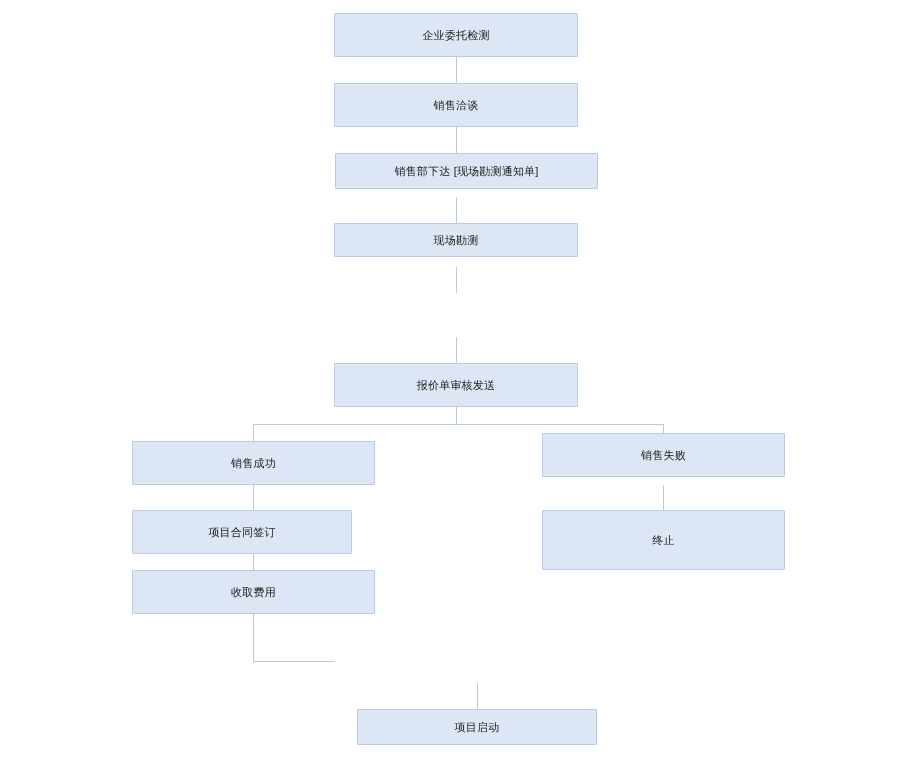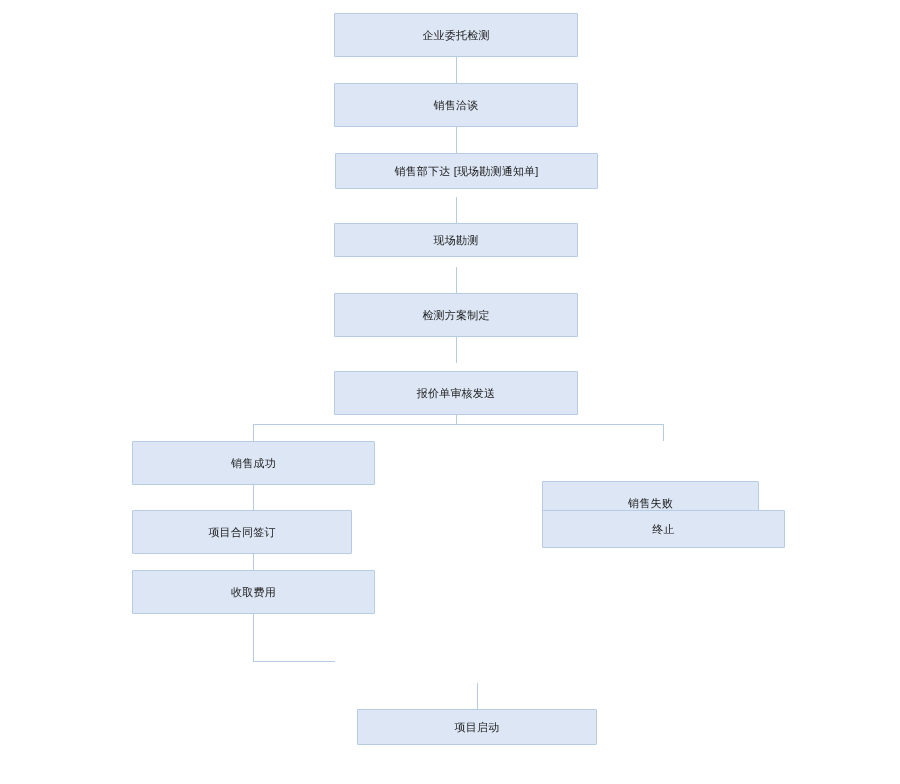--- a/index.html
+++ b/index.html
@@ -59,21 +59,20 @@
     <div class="edge v" style="left: 253px; top: 485px; height: 25px;"></div>
     <div class="edge v" style="left: 663px; top: 485px; height: 25px;"></div>
     <div class="edge v" style="left: 253px; top: 554px; height: 16px;"></div>
     <div class="edge v" style="left: 253px; top: 614px; height: 47px;"></div>
     <div class="edge h" style="left: 253px; top: 661px; width: 82px;"></div>
     <div class="edge v" style="left: 477px; top: 683px; height: 26px;"></div>
     <div class="node" style="left: 334px; top: 13px; width: 244px; height: 44px;">企业委托检测</div>
     <div class="node" style="left: 334px; top: 83px; width: 244px; height: 44px;">销售洽谈</div>
     <div class="node" style="left: 324px; top: 153px; width: 263px; height: 36px; margin-left: 11px;">销售部下达 [现场勘测通知单]</div>
     <div class="node" style="left: 334px; top: 223px; width: 244px; height: 34px;">现场勘测</div>
-    <div class="node" style="left: 334px; top: 293px; width: 244px; height: 44px;">检测方案制定</div>
-    <div class="node" style="left: 334px; top: 371px; width: 244px; height: 44px;">报价单审核发送</div>
+    <div class="node" style="left: 334px; top: 363px; width: 244px; height: 44px;">报价单审核发送</div>
     <div class="node" style="left: 132px; top: 441px; width: 243px; height: 44px; text-align: center;">销售成功</div>
-    <div class="node" style="left: 542px; top: 433px; width: 217px; height: 44px; margin-top: 48px;">销售失败</div>
+    <div class="node" style="left: 542px; top: 433px; width: 243px; height: 44px;">销售失败</div>
     <div class="node" style="left: 132px; top: 510px; width: 220px; height: 44px;">项目合同签订</div>
-    <div class="node" style="left: 542px; top: 510px; width: 243px; height: 38px;">终止</div>
+    <div class="node" style="left: 542px; top: 510px; width: 243px; height: 60px;">终止</div>
     <div class="node" style="left: 132px; top: 570px; width: 243px; height: 44px;">收取费用</div>
     <div class="node" style="left: 357px; top: 709px; width: 240px; height: 36px;">项目启动</div>
   </div>
 
 </body></html>

